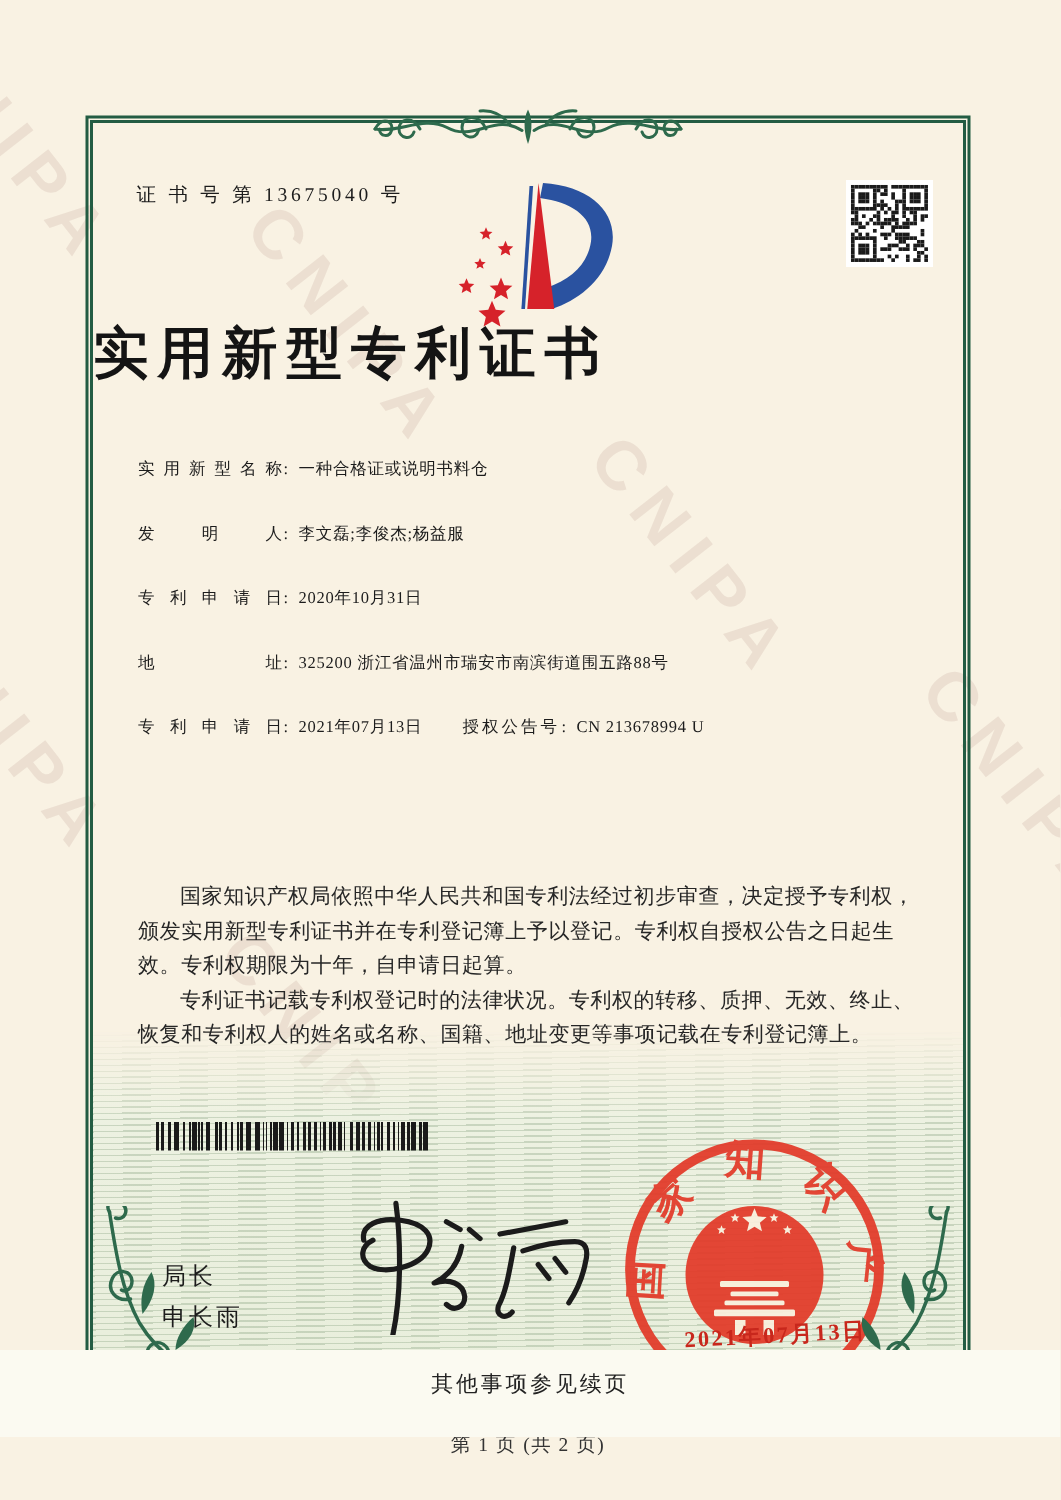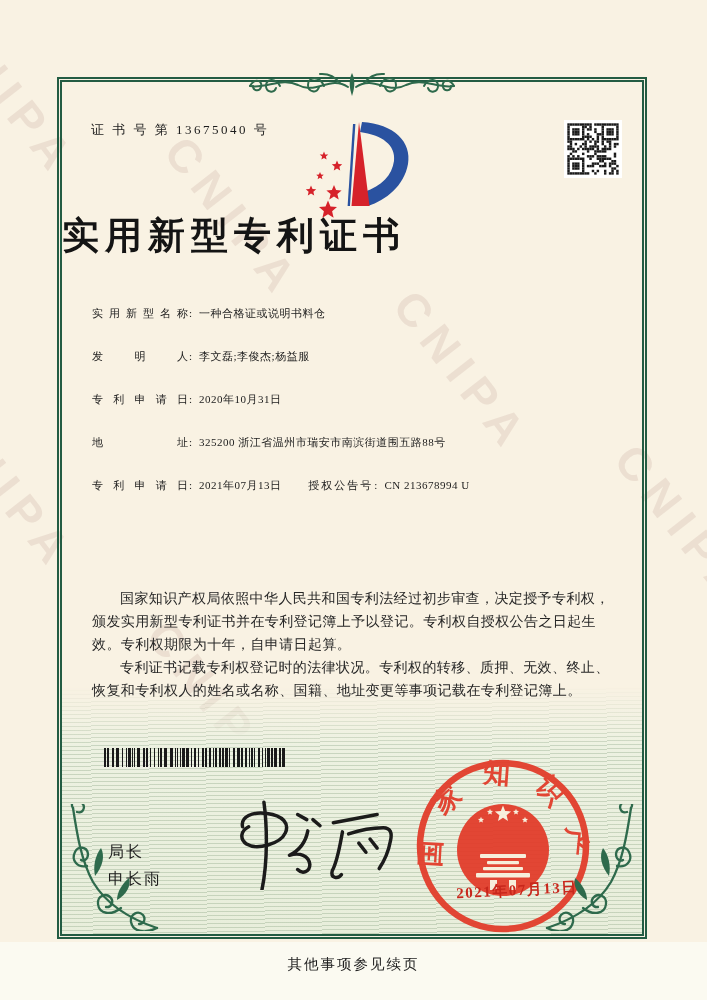--- a/index.html
+++ b/index.html
@@ -66,21 +66,21 @@
              font-size:15px;font-weight:bold;color:#c8271c;letter-spacing:1.5px;
              transform:rotate(-3deg);}
 
   .page-footer{position:absolute;left:0;top:872px;width:100%;text-align:center;
                font-size:13px;letter-spacing:1px;color:#333;}
 
   .flourish{position:absolute;bottom:3px;width:94px;height:127px;}
   .flourish.fl-left{left:3px;}
   .flourish.fl-right{right:3px;transform:scaleX(-1);}
 
-  .bottom-strip{position:absolute;left:0;right:0;top:942px;height:58px;background:#fbfaf1;z-index:3;}
+  .bottom-strip{position:absolute;left:0;right:0;top:900px;height:58px;background:#fbfaf1;z-index:3;}
   .note{display:block;margin-top:13px;text-align:center;font-size:14.5px;letter-spacing:2px;color:#222;}
 
   svg{display:block;}
 </style>
 </head>
 <body>
 
 <div class="page">
 
   <div class="wm wm1">CNIPA</div>

